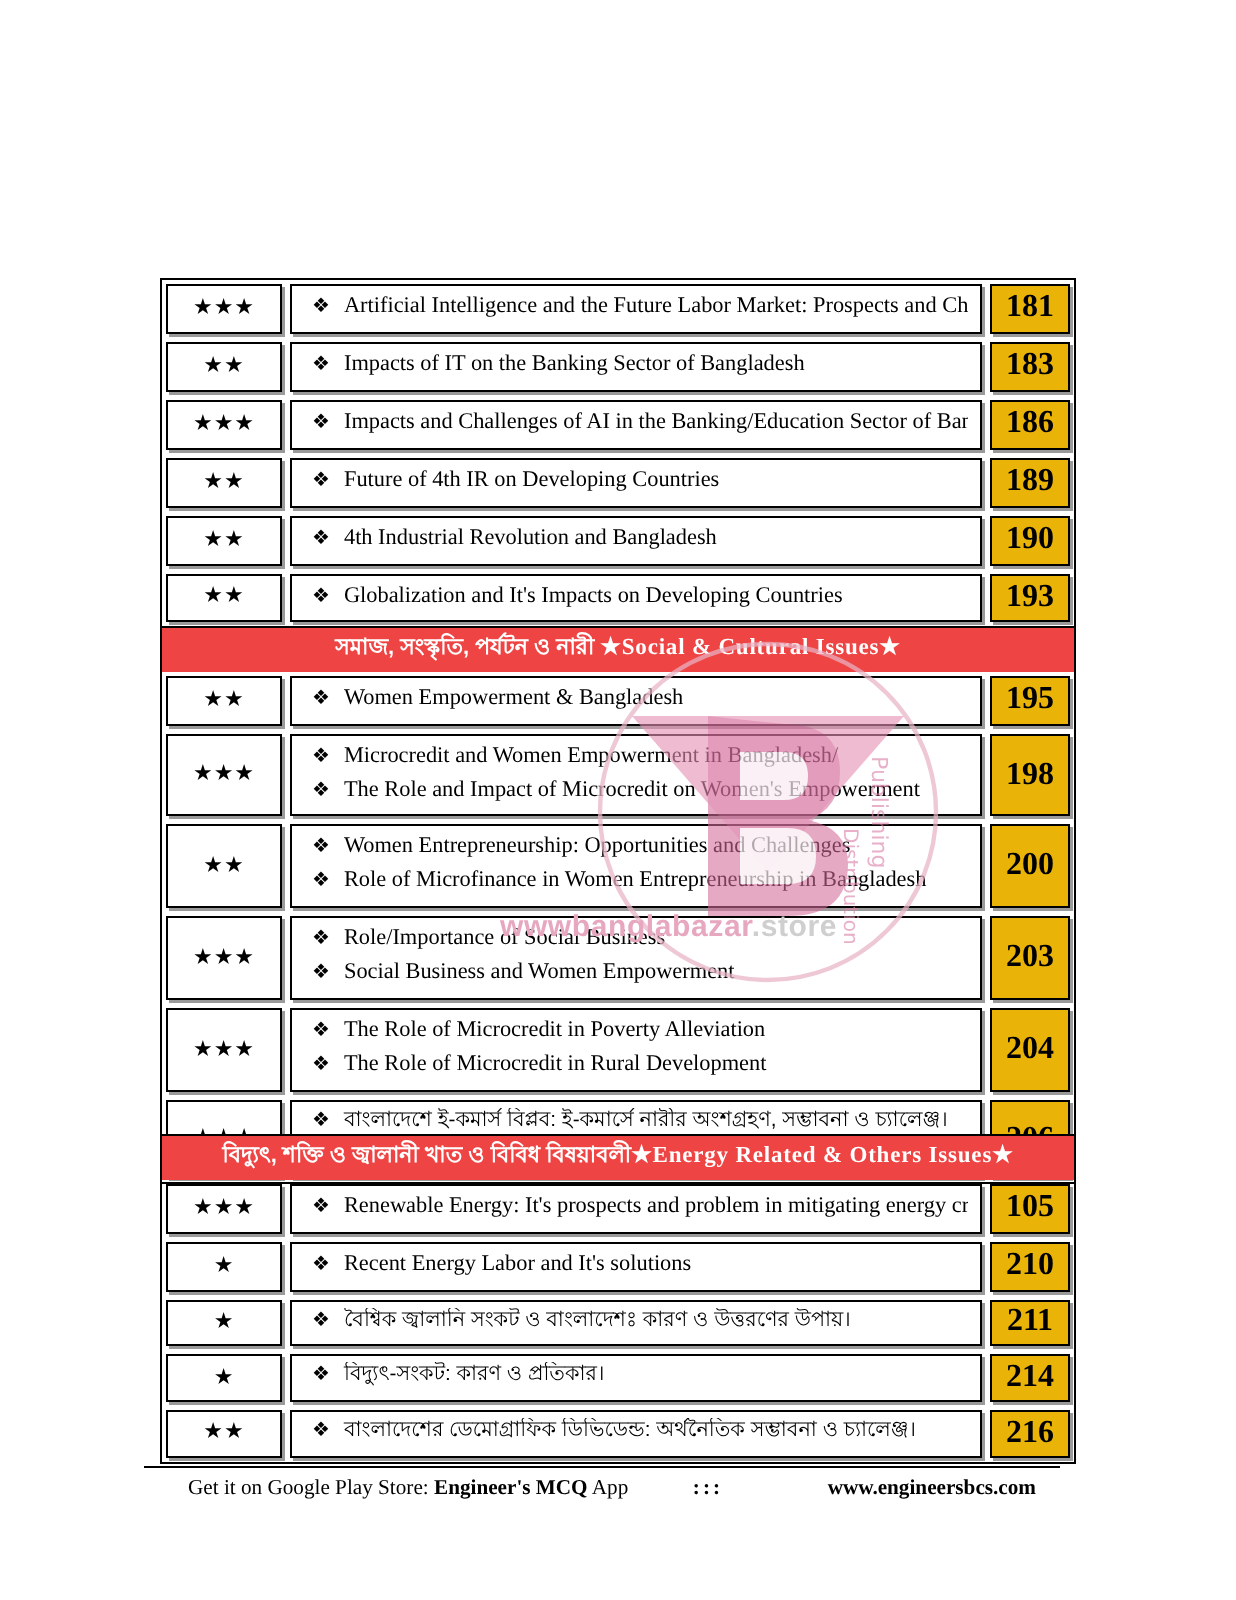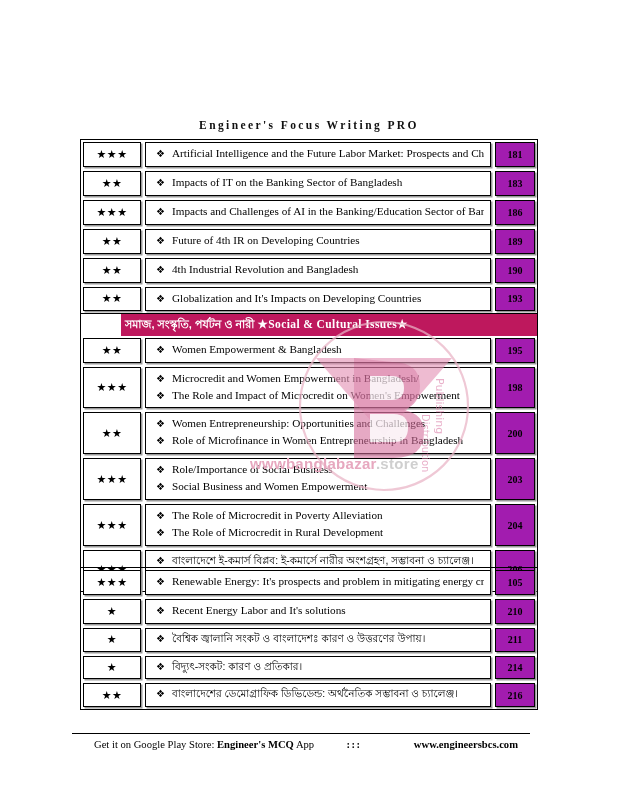--- a/index.html
+++ b/index.html
@@ -68,29 +68,29 @@
     position: absolute;
     left: 80px;
     width: 458px;
     border: 1.6px solid #000;
     box-sizing: border-box;
     background: transparent;
     z-index: 2;
   }
 
   .section-head {
-    background: #be185d;
+    background: #ef4444;
     color: #fff;
+    text-align: center;
     padding: 3px 4px 4px;
     font-size: 11.5px;
     line-height: 1.25;
     font-weight: bold;
     white-space: nowrap;
     overflow: hidden;
-    margin-left: 40px;
   }
   .section-head .bn {
     font-family: "Liberation Sans", "DejaVu Sans", sans-serif;
     font-size: 11px;
     font-weight: bold;
   }
   .section-head .en {
     font-family: "Liberation Serif", "DejaVu Serif", serif;
     font-size: 11.5px;
     letter-spacing: .4px;
@@ -155,22 +155,22 @@
 
   
   .c-page {
     flex: 0 0 40px;
     border: 1.5px solid #000;
     box-shadow: 1.5px 1.5px 0 #9a9a9a;
     display: flex;
     align-items: center;
     justify-content: center;
     font-weight: bold;
-    font-size: 10px;
-    background: #a21caf;
+    font-size: 16px;
+    background: #eab308;
     box-sizing: border-box;
   }
 
   
   .footer {
     position: absolute;
     left: 72px;
     top: 733px;
     width: 458px;
     border-top: 1.2px solid #000;
@@ -182,21 +182,20 @@
   .f-left  { flex: 0 0 auto; padding-left: 22px; }
   .f-left b { font-weight: bold; }
   .f-mid   { flex: 1 1 auto; text-align: center; font-weight: bold; letter-spacing: 1.5px; }
   .f-right { flex: 0 0 auto; font-weight: bold; padding-right: 12px; margin-left: 20px; }
 </style>
 </head>
 <body>
 
 <div class="page">
 
-  <div class="running-head">Engineer's Focus Writing PRO</div>
 
   <div class="watermark">
     <svg viewBox="0 0 176 176" width="176" height="176" aria-hidden="true">
       <circle cx="88" cy="88" r="84" fill="none" stroke="#e9b4c6" stroke-width="2.2"></circle>
       <path d="M20 40 L156 40 L88 118 Z" fill="#e490b4" opacity="0.85"></path>
       <path d="M58 40 L58 140 L98 140 Q128 140 128 114 Q128 96 108 92 Q124 86 124 68 Q124 44 96 44 Z" fill="#d46b9a" opacity="0.8"></path>
       <path d="M74 58 L74 82 L96 82 Q108 82 108 70 Q108 58 96 58 Z" fill="#ffffff" opacity="0.85"></path>
       <path d="M74 96 L74 124 L98 124 Q112 124 112 110 Q112 96 98 96 Z" fill="#ffffff" opacity="0.85"></path>
       <text x="134" y="74" fill="#d druid"></text>
       <text x="140" y="60" transform="rotate(90 140 60)" font-family="DejaVu Sans, sans-serif" font-size="11" fill="#dd86ad" opacity="0.9">Publishing</text>
@@ -347,20 +346,21 @@
             </div>
             <div class="item-line">
               <span class="bullet">❖</span>
               <span class="item-text bn">বাংলাদেশে ই-কমার্স ও অনলাইন ব্যবসার সম্ভাবনা ও চ্যালেঞ্জ (Janata RC 29.08.2025)</span>
             </div>
           </div>
           <div class="c-page">206</div>
         </div>
       </div>
       <div class="tbl" style="top: 567px;">
+        <div class="section-head"><span class="bn">বিদ্যুৎ, শক্তি ও জ্বালানী খাত ও বিবিধ বিষয়াবলী</span><span class="en">★Energy Related &amp; Others Issues★</span></div>
         <div class="row">
           <div class="c-star">★★★</div>
           <div class="c-title">
             <div class="item-line">
               <span class="bullet">❖</span>
               <span class="item-text">Renewable Energy: It's prospects and problem in mitigating energy crisis</span>
             </div>
           </div>
           <div class="c-page">105</div>
         </div>

